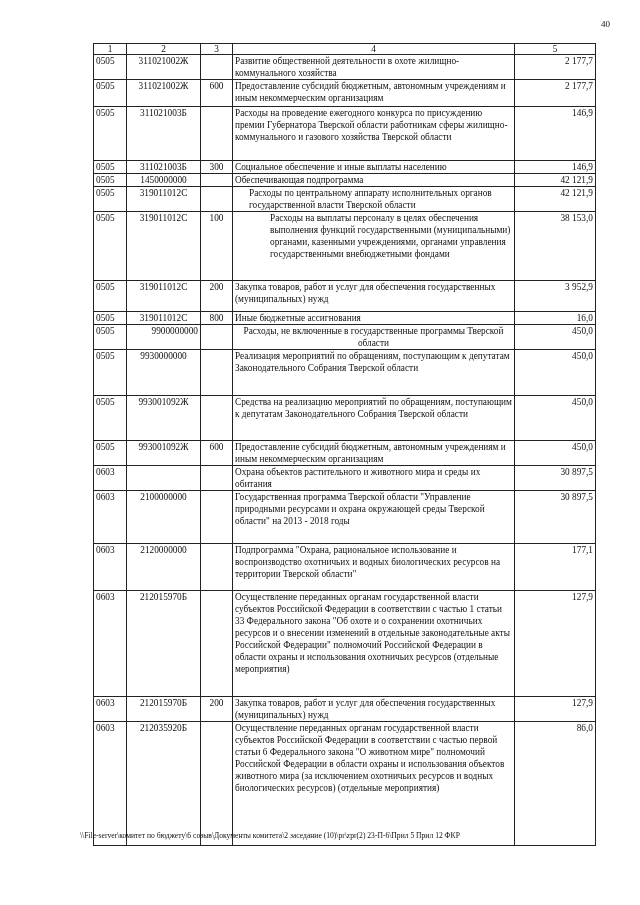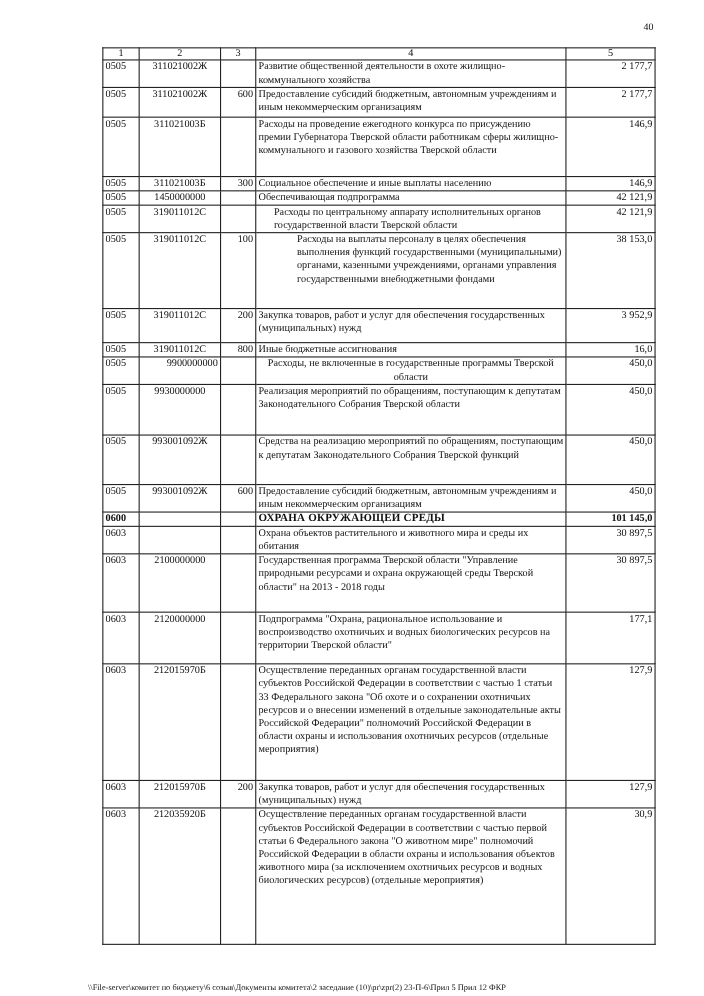--- a/index.html
+++ b/index.html
@@ -1,39 +1,39 @@
 <!DOCTYPE html>
 <html><head>
 <meta charset="utf-8">
 <style>
   html, body { margin: 0; padding: 0; }
   body {
     width: 640px; height: 905px; background: #ffffff; position: relative; overflow: hidden;
     font-family: "Liberation Serif", "DejaVu Serif", serif; color: #111;
   }
-  .page-number { position: absolute; top: 19px; left: 585px; font-size: 9px; }
+  .page-number { position: absolute; top: 19px; left: 601px; font-size: 9px; }
   table.budget {
     position: absolute; left: 93px; top: 43px;
     border-collapse: collapse; table-layout: fixed; width: 502px;
     font-size: 9.3px; line-height: 12px;
   }
   table.budget td, table.budget th {
     border: 1px solid #222; padding: 0 2px; vertical-align: top; font-weight: normal;
     overflow: hidden;
   }
   table.budget th { text-align: center; line-height: 10px; height: 10px; }
   td.c1 { text-align: left; padding-left: 4px; }
   td.c2 { text-align: center; }
-  td.c3 { text-align: right; }
+  td.c3 { text-align: center; }
   td.c4 { text-align: left; padding-left: 3px; }
   td.c5 { text-align: right; padding-right: 1px; margin-left: 37px; }
   tr.bold td { font-weight: bold; }
   tr.bold td.c4 { font-size: 10px; letter-spacing: 0.2px; }
   .footer {
-    position: absolute; top: 893px; left: 80px; font-size: 7.6px; white-space: nowrap;
+    position: absolute; top: 831px; left: 80px; font-size: 7.6px; white-space: nowrap;
   }
 </style>
 </head>
 <body>
 
 <div class="page-number">40</div>
 
 <table class="budget">
   <colgroup>
     <col style="width:33px">
@@ -126,36 +126,29 @@
         <td class="c1" style="height: 45px;">0505</td>
         <td class="c2" style="height: 45px;">9930000000</td>
         <td class="c3" style="height: 45px;"></td>
         <td class="c4" style="height: 45px;">Реализация мероприятий по обращениям, поступающим к депутатам Законодательного Собрания Тверской области</td>
         <td class="c5" style="height: 45px;">450,0</td>
       </tr>
       <tr>
         <td class="c1" style="height: 44px;">0505</td>
         <td class="c2" style="height: 44px;">993001092Ж</td>
         <td class="c3" style="height: 44px;"></td>
-        <td class="c4" style="height: 44px;">Средства на реализацию мероприятий по обращениям, поступающим к депутатам Законодательного Собрания Тверской функций</td>
+        <td class="c4" style="height: 44px;">Средства на реализацию мероприятий по обращениям, поступающим к депутатам Законодательного Собрания Тверской области</td>
         <td class="c5" style="height: 44px;">450,0</td>
       </tr>
       <tr>
         <td class="c1" style="height: 24px;">0505</td>
         <td class="c2" style="height: 24px;">993001092Ж</td>
         <td class="c3" style="height: 24px;">600</td>
         <td class="c4" style="height: 24px;">Предоставление субсидий бюджетным, автономным учреждениям и иным некоммерческим организациям</td>
         <td class="c5" style="height: 24px;">450,0</td>
-      </tr>
-      <tr class="bold">
-        <td class="c1" style="height: 10px;">0600</td>
-        <td class="c2" style="height: 10px;"></td>
-        <td class="c3" style="height: 10px;"></td>
-        <td class="c4" style="height: 10px;">ОХРАНА ОКРУЖАЮЩЕЙ СРЕДЫ</td>
-        <td class="c5" style="height: 10px;">101 145,0</td>
       </tr>
       <tr>
         <td class="c1" style="height: 23px;">0603</td>
         <td class="c2" style="height: 23px;"></td>
         <td class="c3" style="height: 23px;"></td>
         <td class="c4" style="height: 23px;">Охрана объектов растительного и животного мира и среды их обитания</td>
         <td class="c5" style="height: 23px;">30 897,5</td>
       </tr>
       <tr>
         <td class="c1" style="height: 52px;">0603</td>
@@ -183,18 +176,18 @@
         <td class="c2" style="height: 24px;">212015970Б</td>
         <td class="c3" style="height: 24px;">200</td>
         <td class="c4" style="height: 24px;">Закупка товаров, работ и услуг для обеспечения государственных (муниципальных) нужд</td>
         <td class="c5" style="height: 24px;">127,9</td>
       </tr>
       <tr>
         <td class="c1" style="height: 123px;">0603</td>
         <td class="c2" style="height: 123px;">212035920Б</td>
         <td class="c3" style="height: 123px;"></td>
         <td class="c4" style="height: 123px;">Осуществление переданных органам государственной власти субъектов Российской Федерации в соответствии с частью первой статьи 6 Федерального закона "О животном мире" полномочий Российской Федерации в области охраны и использования объектов животного мира (за исключением охотничьих ресурсов и водных биологических ресурсов) (отдельные мероприятия)</td>
-        <td class="c5" style="height: 123px;">30,9</td>
+        <td class="c5" style="height: 123px;">86,0</td>
       </tr>
     </tbody>
 </table>
 
 <div class="footer">\\File-server\комитет по бюджету\6 созыв\Документы комитета\2 заседание (10)\pr\zpr(2) 23-П-6\Прил 5   Прил 12 ФКР</div>
 
 </body></html>

